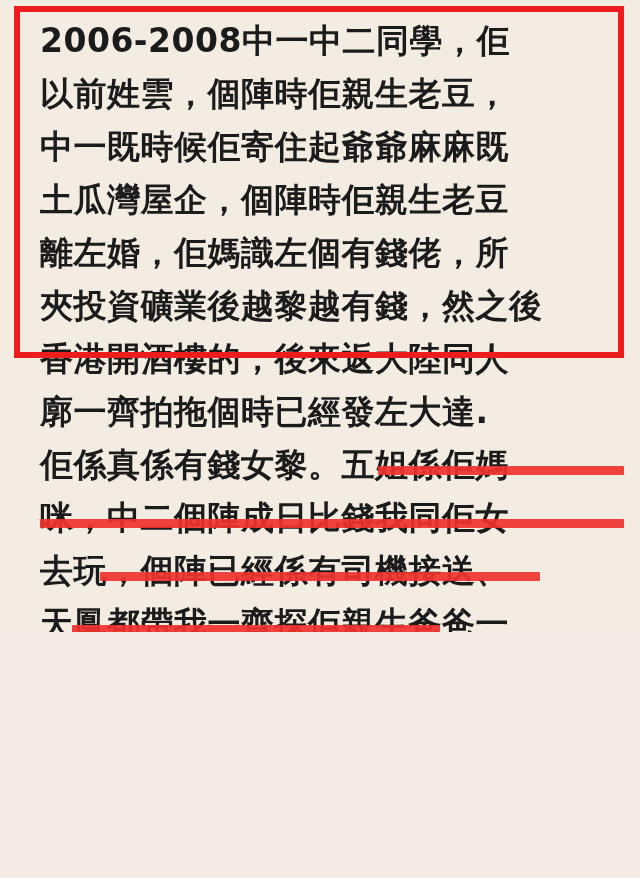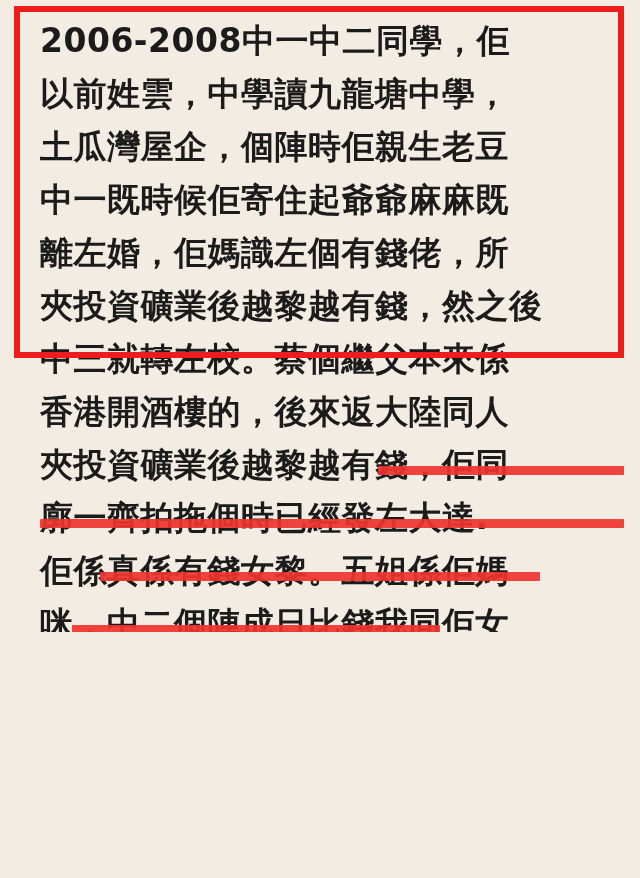--- a/index.html
+++ b/index.html
@@ -68,28 +68,26 @@
   .u6 { left: 100px; top: 783px; width: 524px; }
   .u7 { left: 300px; top: 836px; width: 324px; }
 </style>
 </head>
 <body>
 
 <div id="page">
 
   <div class="text-body">
     <div class="line">2006-2008中一中二同學，佢</div>
-    <div class="line">以前姓雲，中學讀九龍塘中學，</div>
+    <div class="line">以前姓雲，個陣時佢親生老豆，</div>
+    <div class="line">中一既時候佢寄住起爺爺麻麻既</div>
     <div class="line">土瓜灣屋企，個陣時佢親生老豆</div>
-    <div class="line">中一既時候佢寄住起爺爺麻麻既</div>
     <div class="line">離左婚，佢媽識左個有錢佬，所</div>
     <div class="line">夾投資礦業後越黎越有錢，然之後</div>
-    <div class="line">中三就轉左校。蔡個繼父本來係</div>
     <div class="line">香港開酒樓的，後來返大陸同人</div>
-    <div class="line">夾投資礦業後越黎越有錢，佢同</div>
     <div class="line">廓一齊拍拖個時已經發左大達.</div>
     <div class="line">佢係真係有錢女黎。五姐係佢媽</div>
     <div class="line">咪，中二個陣成日比錢我同佢女</div>
     <div class="line">去玩，個陣已經係有司機接送、</div>
     <div class="line">天鳳都帶我一齊探佢親生爸爸一</div>
     <div class="line">家，個陣時佢話繼父一個月比70</div>
     <div class="line">萬家用佢媽咪，媽咪就分十萬零</div>
   </div>
 
   <div class="red-box"></div>

